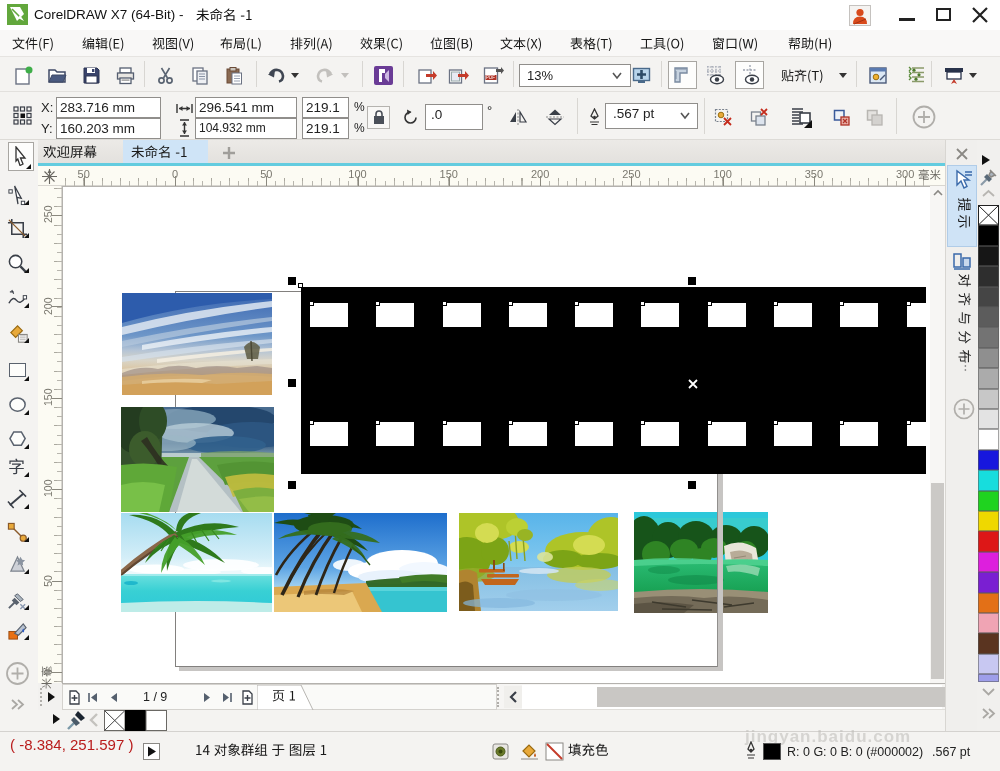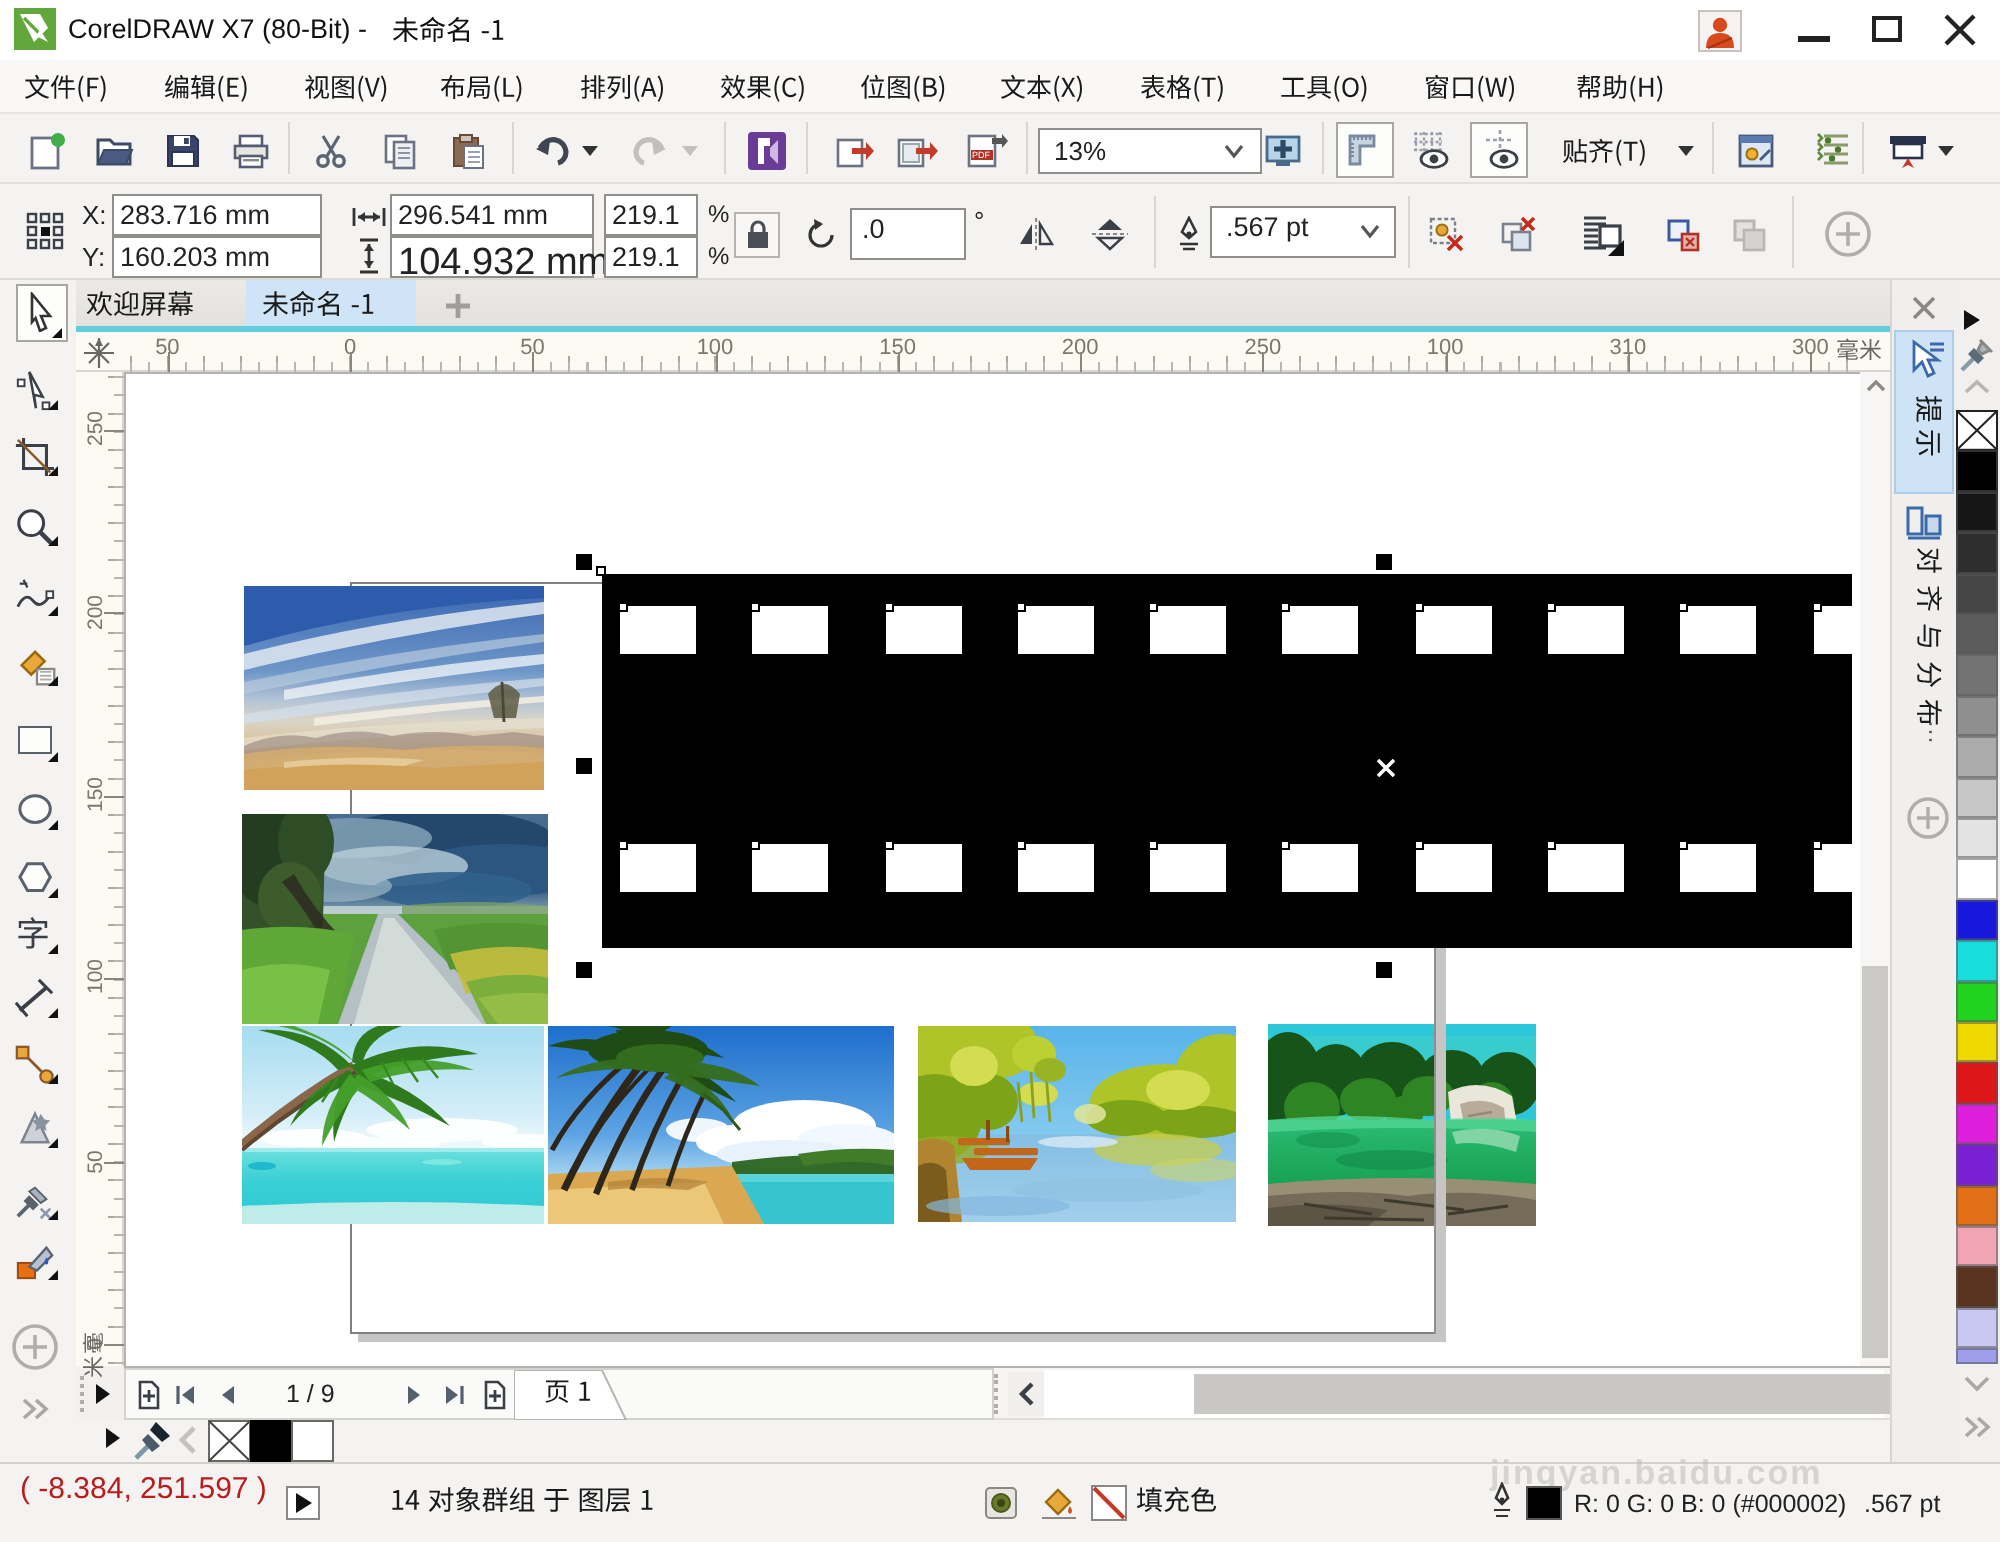--- a/index.html
+++ b/index.html
@@ -6,21 +6,21 @@
 .a{position:absolute}
 .ib{border:1px solid #908e8b;background:#fff}
 </style></head><body>
 <div class="a" style="left:0;top:0;width:1000px;height:30px;background:#fff"></div>
 <svg class="a" style="left:7px;top:4px" width="21" height="21" viewBox="0 0 21 21">
 <rect x="0" y="0" width="21" height="21" fill="#62a73c"></rect>
 <path d="M3 3 L13 3 L17 10 L10 17 Z" fill="#fff"></path>
 <path d="M5 5 L15 15" stroke="#62a73c" stroke-width="1.6"></path>
 <path d="M13 11 L17 17 L11 14 Z" fill="#fff"></path>
   </svg>
-<div class="a" style="left:34px;top:7px;font-size:13.5px;color:#111">CorelDRAW X7 (80-Bit) - </div>
+<div class="a" style="left:34px;top:7px;font-size:13.5px;color:#111">CorelDRAW X7 (64-Bit) - </div>
 <svg style="position:absolute;overflow:visible;left:196px;top:8px;" width="57" height="17" viewBox="0 0 57 17" fill="#111">
     <path transform="translate(0.0,11.9) scale(1,-1)" d="M6.2 11.3V9.1H1.8V8.1H6.2V5.8H0.8V4.8H5.6C4.4 3.1 2.3 1.4 0.5 0.5C0.7 0.3 1 -0.1 1.2 -0.3C3 0.6 4.9 2.2 6.2 4V-1.1H7.3V4C8.6 2.2 10.5 0.6 12.3 -0.3C12.5 -0.1 12.8 0.3 13 0.5C11.2 1.4 9.1 3.1 7.8 4.8H12.7V5.8H7.3V8.1H11.8V9.1H7.3V11.3Z"></path>
     <path transform="translate(13.5,11.9) scale(1,-1)" d="M6.8 11.5C5.5 9.7 3 8 0.5 7.3C0.7 7 0.9 6.6 1.1 6.3C2 6.7 3.1 7.1 4 7.7V6.9H9.4V7.8C10.3 7.2 11.3 6.7 12.3 6.4C12.5 6.7 12.8 7.1 13.1 7.4C10.9 7.9 8.6 9.2 7.4 10.6L7.6 10.9ZM4.1 7.8C5.1 8.4 6 9.1 6.8 9.9C7.5 9.1 8.4 8.4 9.4 7.8ZM1.7 5.7V0H2.7V1.1H5.8V5.7ZM2.7 4.8H4.9V2H2.7ZM7.3 5.7V-1.1H8.3V4.8H10.9V1.9C10.9 1.8 10.8 1.7 10.6 1.7C10.4 1.7 9.8 1.7 9 1.7C9.1 1.4 9.3 1.1 9.3 0.8C10.3 0.8 11 0.8 11.4 0.9C11.7 1.1 11.8 1.4 11.8 1.9V5.7Z"></path>
     <path transform="translate(27.0,11.9) scale(1,-1)" d="M3.6 7.1C4.2 6.7 5 6 5.6 5.5C4 4.6 2.3 4 0.6 3.7C0.8 3.5 1.1 3 1.2 2.8C1.9 2.9 2.7 3.1 3.4 3.4V-1.1H4.4V-0.4H10.4V-1.1H11.5V4.6H6.1C8.3 5.8 10.3 7.5 11.4 9.6L10.7 10L10.5 10H5.8C6.1 10.4 6.4 10.8 6.6 11.2L5.5 11.4C4.7 10.1 3.1 8.6 0.9 7.5C1.2 7.4 1.5 7 1.6 6.8C2.9 7.4 4 8.2 4.9 9.1H9.9C9.1 7.9 7.9 6.9 6.6 6C5.9 6.6 5 7.2 4.3 7.7ZM10.4 0.6H4.4V3.7H10.4Z"></path>
     <path transform="translate(44.3,11.9) scale(1,-1)" d="M0.6 3.3H4.1V4.3H0.6Z"></path>
     <path transform="translate(49.0,11.9) scale(1,-1)" d="M1.2 0H6.6V1H4.6V9.9H3.7C3.1 9.6 2.5 9.4 1.6 9.2V8.4H3.4V1H1.2Z"></path>
   </svg>
 <svg class="a" style="left:849px;top:5px" width="22" height="21" viewBox="0 0 22 21">
 <rect x="0.5" y="0.5" width="21" height="20" fill="#f5f3f1" stroke="#c5c2bf"></rect>
 <circle cx="11" cy="7.5" r="3.6" fill="#d8491b"></circle>
@@ -269,21 +269,21 @@
 <path d="M1 1 V10 M16 1 V10 M3 5.5 H14" stroke="#333" stroke-width="1.4"></path>
 <path d="M3 5.5 L6.5 3 V8 Z M14 5.5 L10.5 3 V8 Z" fill="#333"></path>
   </svg>
 <svg class="a" style="left:179px;top:119px" width="11" height="18" viewBox="0 0 11 18">
 <path d="M1 1 H10 M1 17 H10 M5.5 3 V15" stroke="#333" stroke-width="1.4"></path>
 <path d="M5.5 3 L3 6.5 H8 Z M5.5 15 L3 11.5 H8 Z" fill="#333"></path>
   </svg>
 <div class="a ib" style="left:195px;top:97px;width:102px;height:21px"></div>
 <div class="a" style="left:199px;top:100px;font-size:13.5px;color:#222">296.541 mm</div>
 <div class="a ib" style="left:195px;top:118px;width:102px;height:21px"></div>
-<div class="a" style="left:199px;top:121px;font-size:19px;color:#222">104.932 mm</div>
+<div class="a" style="left:199px;top:121px;font-size:12px;color:#222">104.932 mm</div>
 <div class="a ib" style="left:302px;top:97px;width:47px;height:21px"></div>
 <div class="a" style="left:306px;top:100px;font-size:13.5px;color:#222">219.1</div>
 <div class="a ib" style="left:302px;top:118px;width:47px;height:21px"></div>
 <div class="a" style="left:306px;top:121px;font-size:13.5px;color:#222">219.1</div>
 <div class="a" style="left:354px;top:100px;font-size:12px;color:#222">%</div>
 <div class="a" style="left:354px;top:121px;font-size:12px;color:#222">%</div>
 <div class="a" style="left:367px;top:106px;width:23px;height:23px;background:#f8f7f5;border:1px solid #b5b3af"></div>
 <svg class="a" style="left:373px;top:110px" width="12" height="15" viewBox="0 0 12 15">
 <rect x="1" y="6" width="10" height="8" fill="#4a4f58"></rect>
 <path d="M3 6 V4 A3 3 0 0 1 9 4 V6" fill="none" stroke="#4a4f58" stroke-width="1.6"></path>
@@ -466,21 +466,21 @@
 <div class="a" style="left:345.5px;top:168px;width:24px;text-align:center;font-size:11px;color:#7a786f">100</div>
 <div class="a" style="left:358px;top:176px;width:1px;height:10px;background:#8a887e"></div>
 <div class="a" style="left:436.8px;top:168px;width:24px;text-align:center;font-size:11px;color:#7a786f">150</div>
 <div class="a" style="left:449px;top:176px;width:1px;height:10px;background:#8a887e"></div>
 <div class="a" style="left:528.1px;top:168px;width:24px;text-align:center;font-size:11px;color:#7a786f">200</div>
 <div class="a" style="left:540px;top:176px;width:1px;height:10px;background:#8a887e"></div>
 <div class="a" style="left:619.4px;top:168px;width:24px;text-align:center;font-size:11px;color:#7a786f">250</div>
 <div class="a" style="left:631px;top:176px;width:1px;height:10px;background:#8a887e"></div>
 <div class="a" style="left:710.6px;top:168px;width:24px;text-align:center;font-size:11px;color:#7a786f">100</div>
 <div class="a" style="left:723px;top:176px;width:1px;height:10px;background:#8a887e"></div>
-<div class="a" style="left:801.9px;top:168px;width:24px;text-align:center;font-size:11px;color:#7a786f">310</div>
+<div class="a" style="left:801.9px;top:168px;width:24px;text-align:center;font-size:11px;color:#7a786f">350</div>
 <div class="a" style="left:814px;top:176px;width:1px;height:10px;background:#8a887e"></div>
 <div class="a" style="left:893.2px;top:168px;width:24px;text-align:center;font-size:11px;color:#7a786f">300</div>
 <div class="a" style="left:905px;top:176px;width:1px;height:10px;background:#8a887e"></div>
 <svg style="position:absolute;overflow:visible;left:918px;top:169px;" width="24" height="15" viewBox="0 0 24 15" fill="#6a6862">
     <path transform="translate(0.0,10.1) scale(1,-1)" d="M0.8 4.8V2.9H1.6V4.2H9.9V3H10.7V4.8ZM3.1 6.9H8.5V6H3.1ZM2.2 7.5V5.5H9.4V7.5ZM4.9 9.5C5.1 9.3 5.3 9 5.4 8.8H0.6V8.1H10.9V8.8H6.4C6.2 9.1 6 9.5 5.7 9.8ZM8.4 4.1C7 3.8 4.3 3.5 2.3 3.4C2.3 3.3 2.4 3 2.4 2.9C3.2 2.9 4.1 3 5 3.1V2.4L1.5 2.2L1.5 1.6L5 1.9V1.2L0.9 1L1 0.4L5 0.6V0.3C5 -0.6 5.3 -0.8 6.7 -0.8C7 -0.8 9.3 -0.8 9.6 -0.8C10.6 -0.8 10.9 -0.5 11 0.6C10.8 0.6 10.5 0.7 10.3 0.8C10.2 0 10.1 -0.1 9.5 -0.1C9.1 -0.1 7.1 -0.1 6.7 -0.1C6 -0.1 5.8 0 5.8 0.3V0.7L10.4 1L10.3 1.6L5.8 1.3V1.9L9.7 2.2L9.7 2.7L5.8 2.5V3.1C6.9 3.3 7.9 3.4 8.7 3.6Z"></path>
     <path transform="translate(11.5,10.1) scale(1,-1)" d="M9.3 9.1C9 8.2 8.2 6.9 7.7 6.2L8.4 5.9C9 6.6 9.7 7.7 10.3 8.7ZM1.3 8.7C2 7.8 2.7 6.7 2.9 5.9L3.8 6.3C3.5 7.1 2.8 8.2 2.1 9ZM5.3 9.6V5.2H0.7V4.4H4.6C3.6 2.7 1.9 1.1 0.4 0.3C0.6 0.1 0.9 -0.2 1 -0.4C2.6 0.5 4.2 2.2 5.3 3.9V-0.9H6.2V4C7.3 2.3 9 0.6 10.5 -0.3C10.6 -0.1 10.9 0.3 11.1 0.4C9.6 1.2 7.9 2.8 6.9 4.4H10.8V5.2H6.2V9.6Z"></path>
   </svg>
 <div class="a" style="left:0;top:140px;width:38px;height:591px;background:#f4f3f1"></div>
 <div class="a" style="left:8px;top:142px;width:26px;height:29px;background:#fdfdfc;border:1px solid #a8a6a2"></div>
 <svg class="a" style="left:13px;top:146px" width="15" height="20" viewBox="0 0 15 20">

